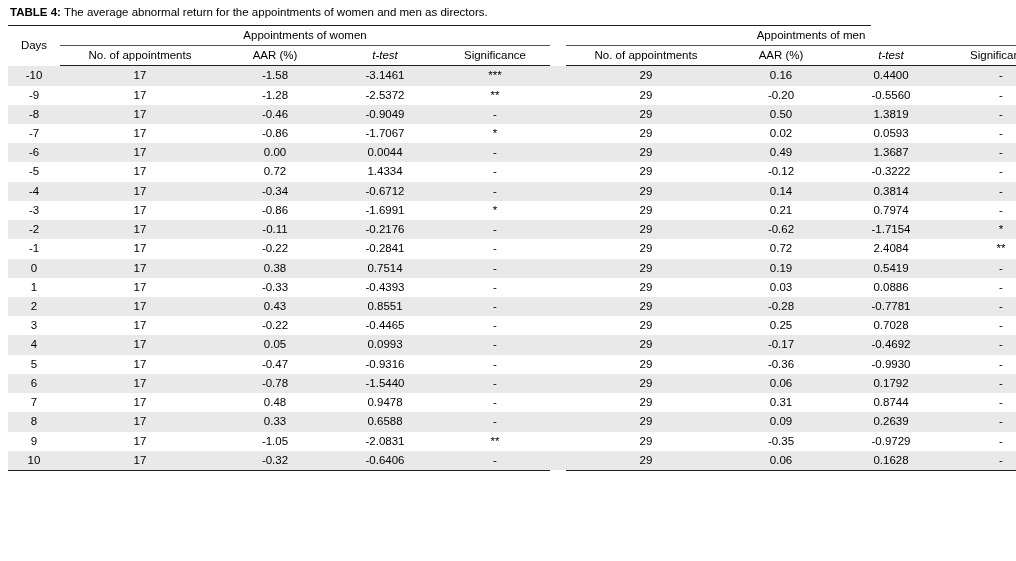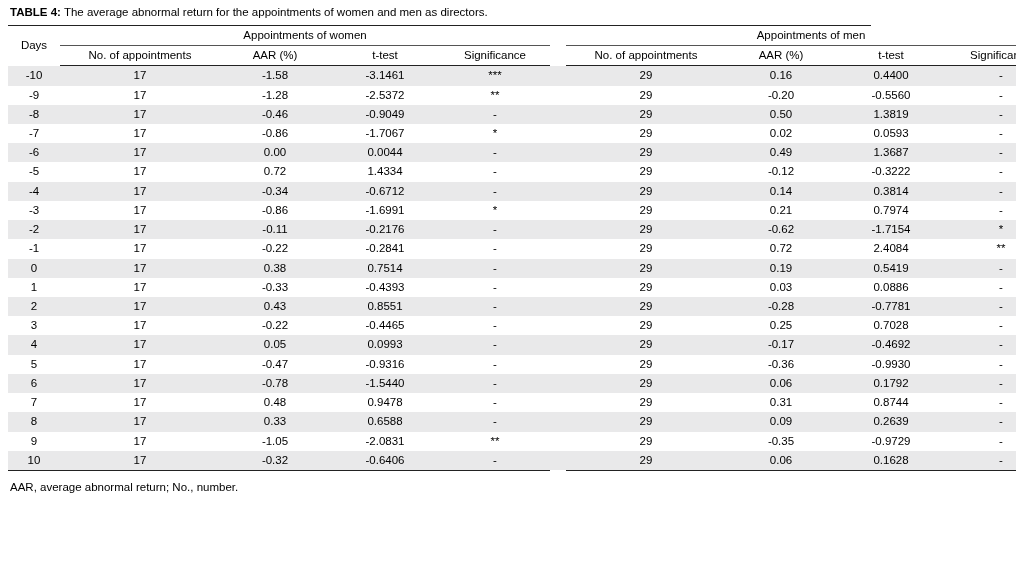--- a/index.html
+++ b/index.html
@@ -68,20 +68,21 @@
     width: 16px;
     border: none !important;
   }
   tbody tr.alt td {
     background: #e9e9ea;
   }
   tbody tr:last-child td {
     border-bottom: 1.4px solid #222;
   }
   .italic {
+    font-style: italic;
   }
   .notes {
     padding-top: 6px;
     font-size: 11.5px;
     line-height: 1.75;
   }
   .notes div {
     padding-left: 2px;
   }
 </style>
@@ -377,16 +378,15 @@
           <td class="spacer"></td>
           <td>29</td>
           <td>0.06</td>
           <td>0.1628</td>
           <td>-</td>
         </tr>
       </tbody>
   </table>
 
   <div class="notes">
-    <div>AAR, average abnormal return; No., number.</div>
   </div>
 
 </div>
 
 </body></html>

